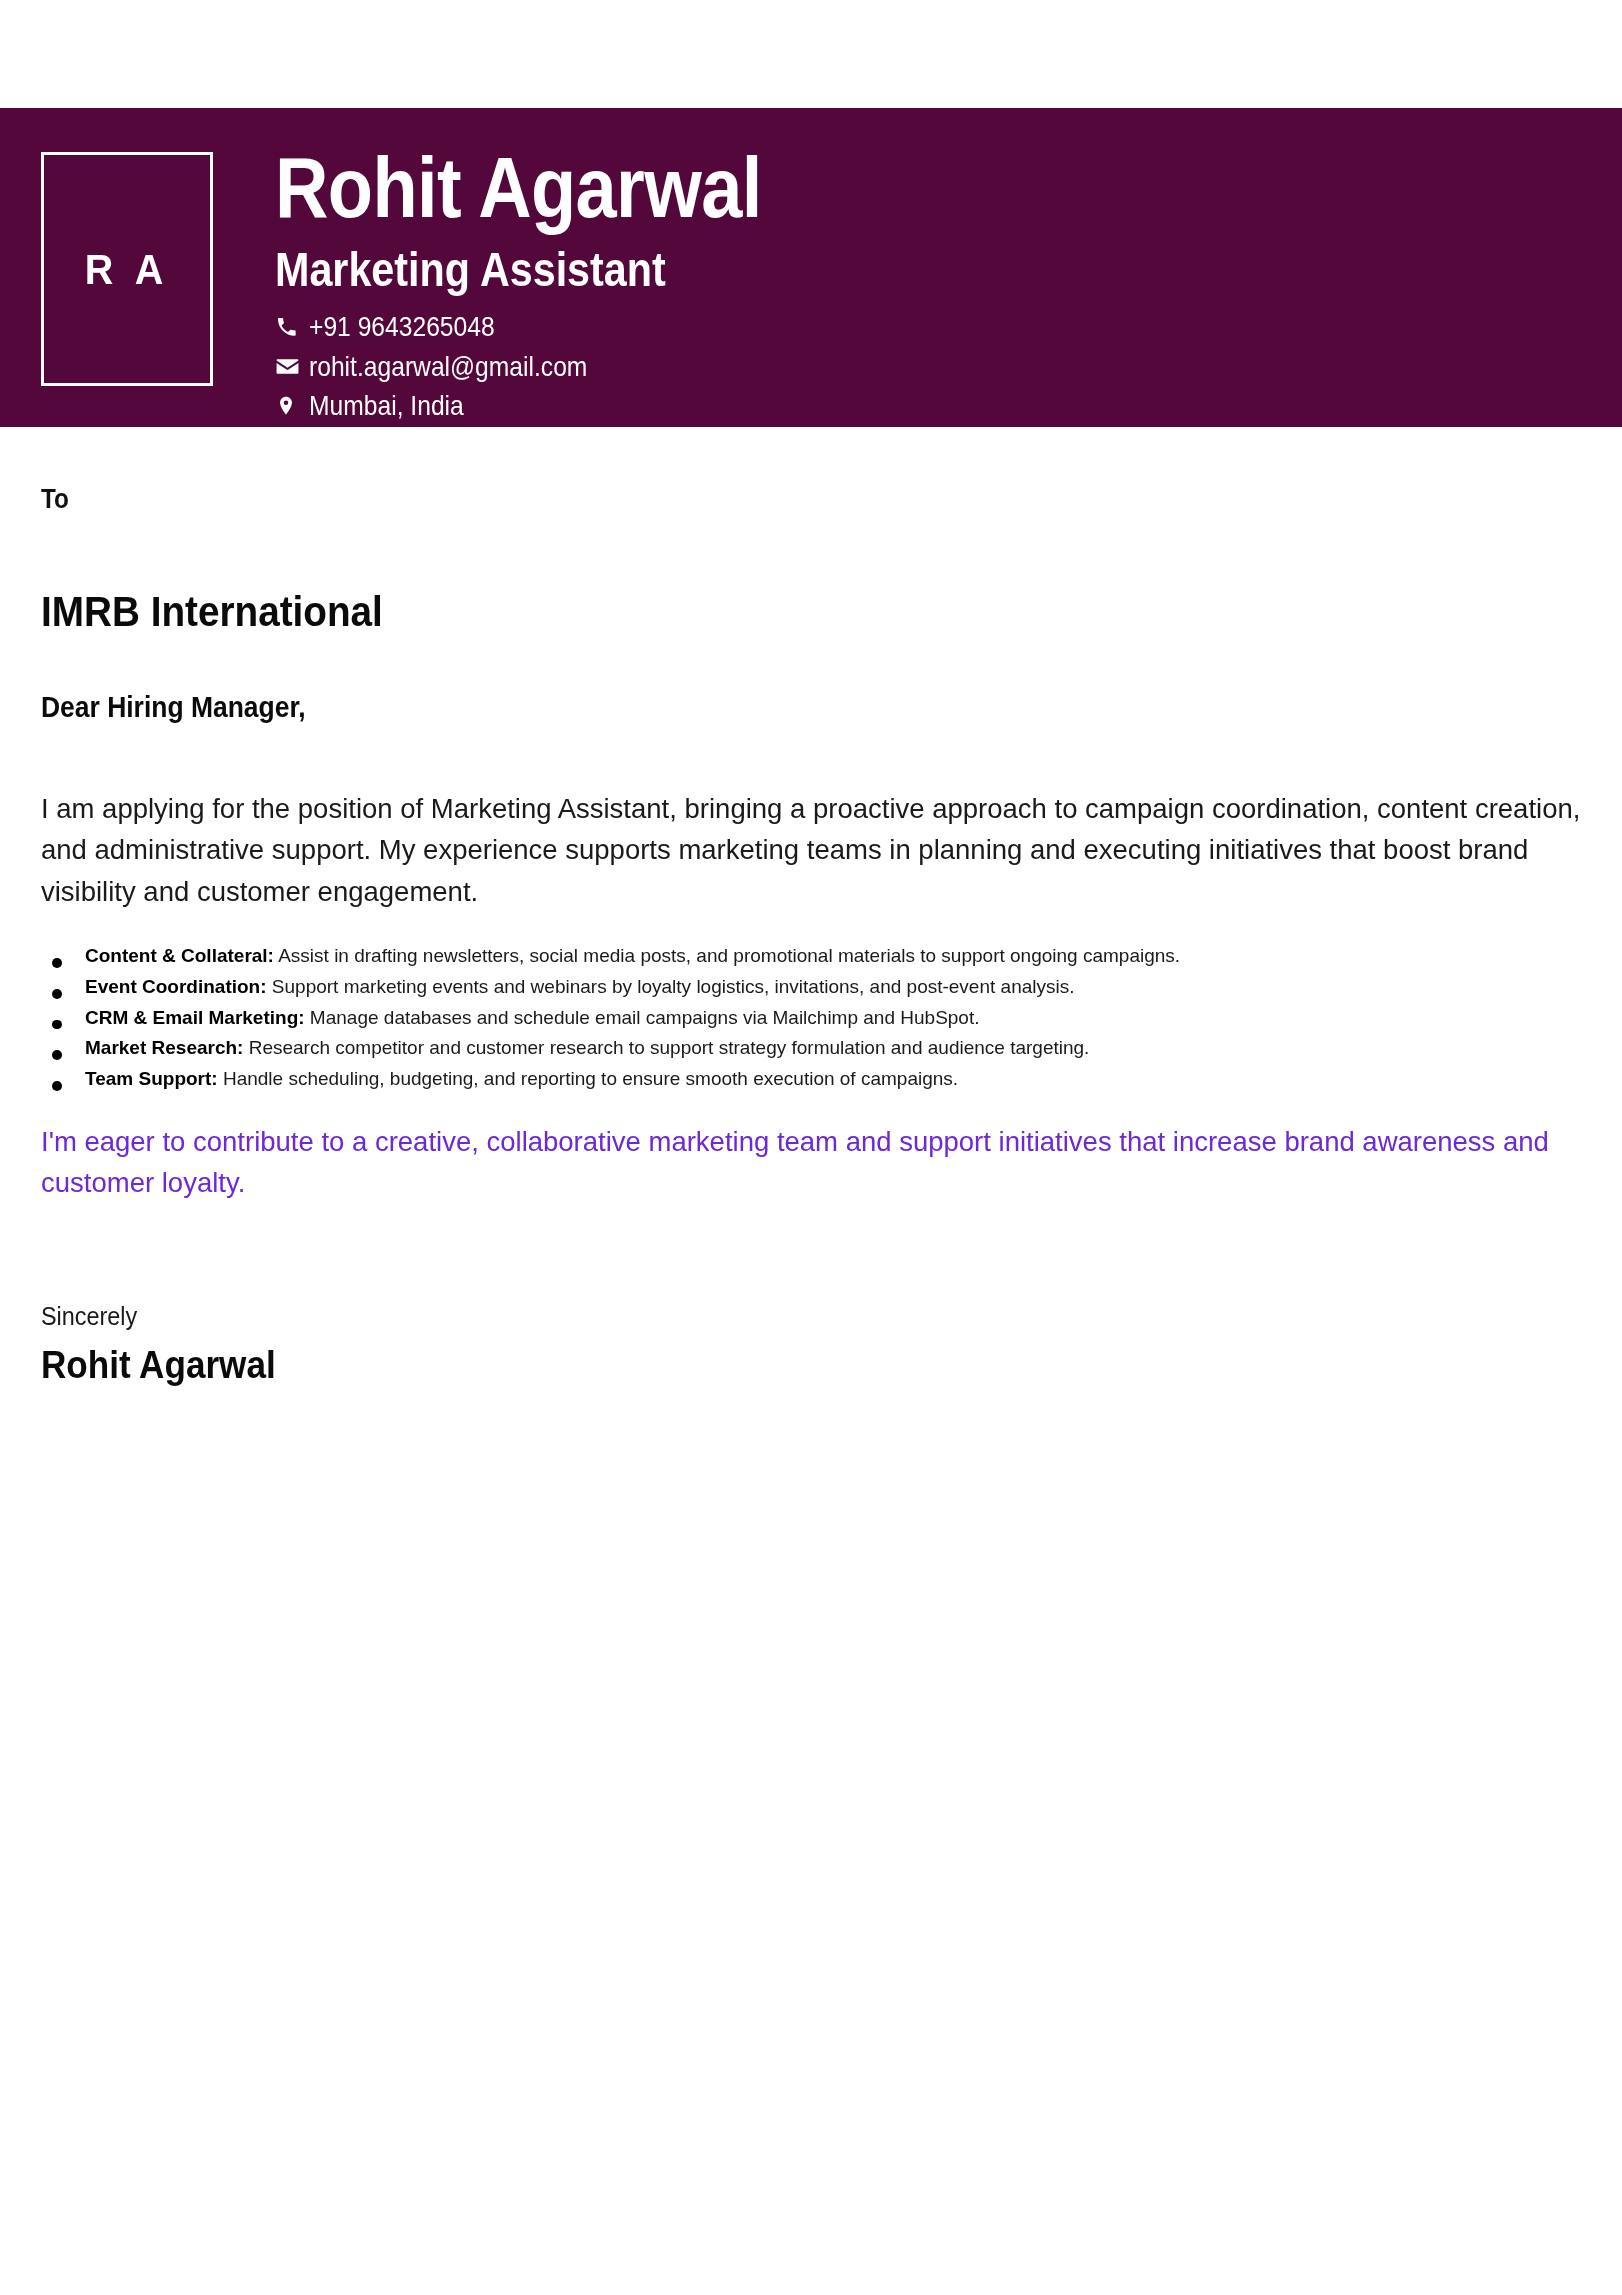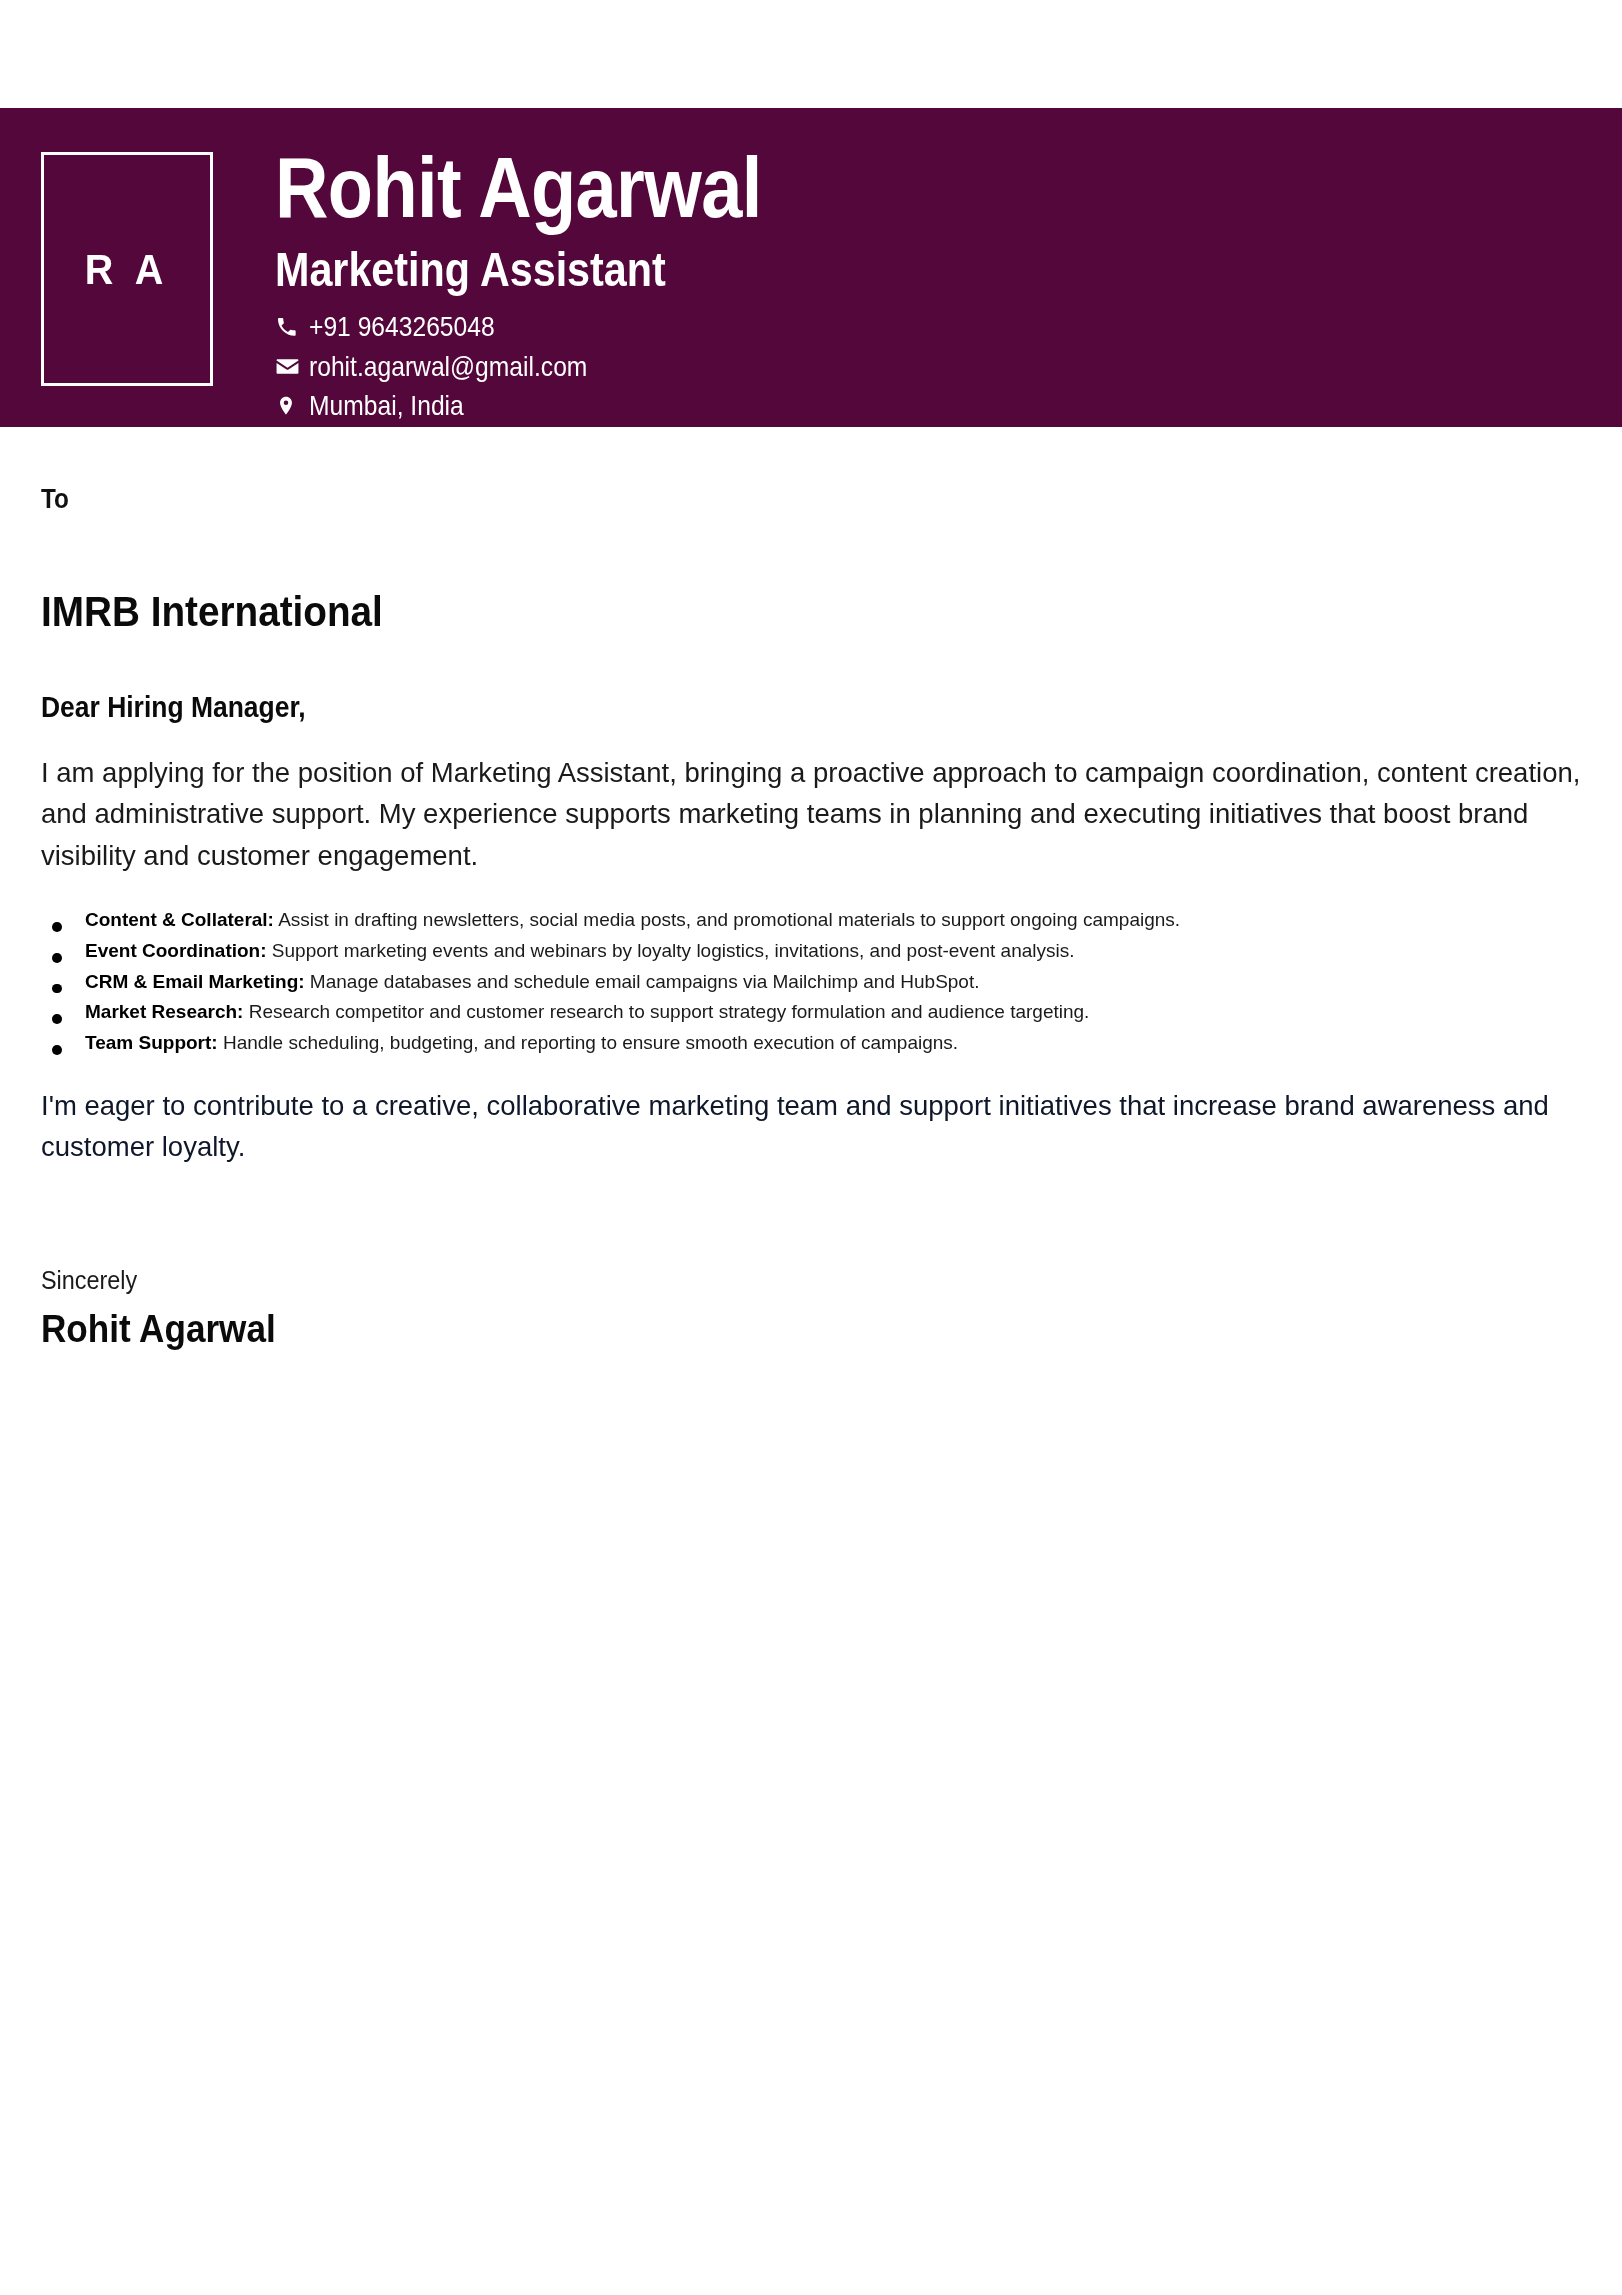--- a/index.html
+++ b/index.html
@@ -138,21 +138,21 @@
     margin: 54px 0 0 0;
     transform: scaleX(0.9);
     transform-origin: left center;
   }
 
   .para {
     font-size: 27.5px;
     font-weight: 400;
     line-height: 1.50;
     color: #1a1a1a;
-    margin: 28px 0 0 0;
+    margin: 64px 0 0 0;
     max-width: 1541px;
   }
 
   .bullet-list {
     list-style: none;
     margin: 29.4px 0 0 0;
     padding: 0;
   }
   .bullet-item {
     position: relative;
@@ -173,21 +173,21 @@
   }
   .bullet-term {
     font-weight: 700;
     color: #000000;
   }
 
   .closing-para {
     font-size: 27.5px;
     font-weight: 400;
     line-height: 1.50;
-    color: #0f172a;
+    color: #6d28d9;
     margin: 26px 0 0 0;
   }
 
   .signoff-block {
     margin-top: 98px;
   }
   .signoff-word {
     font-size: 26px;
     font-weight: 400;
     color: #1a1a1a;

